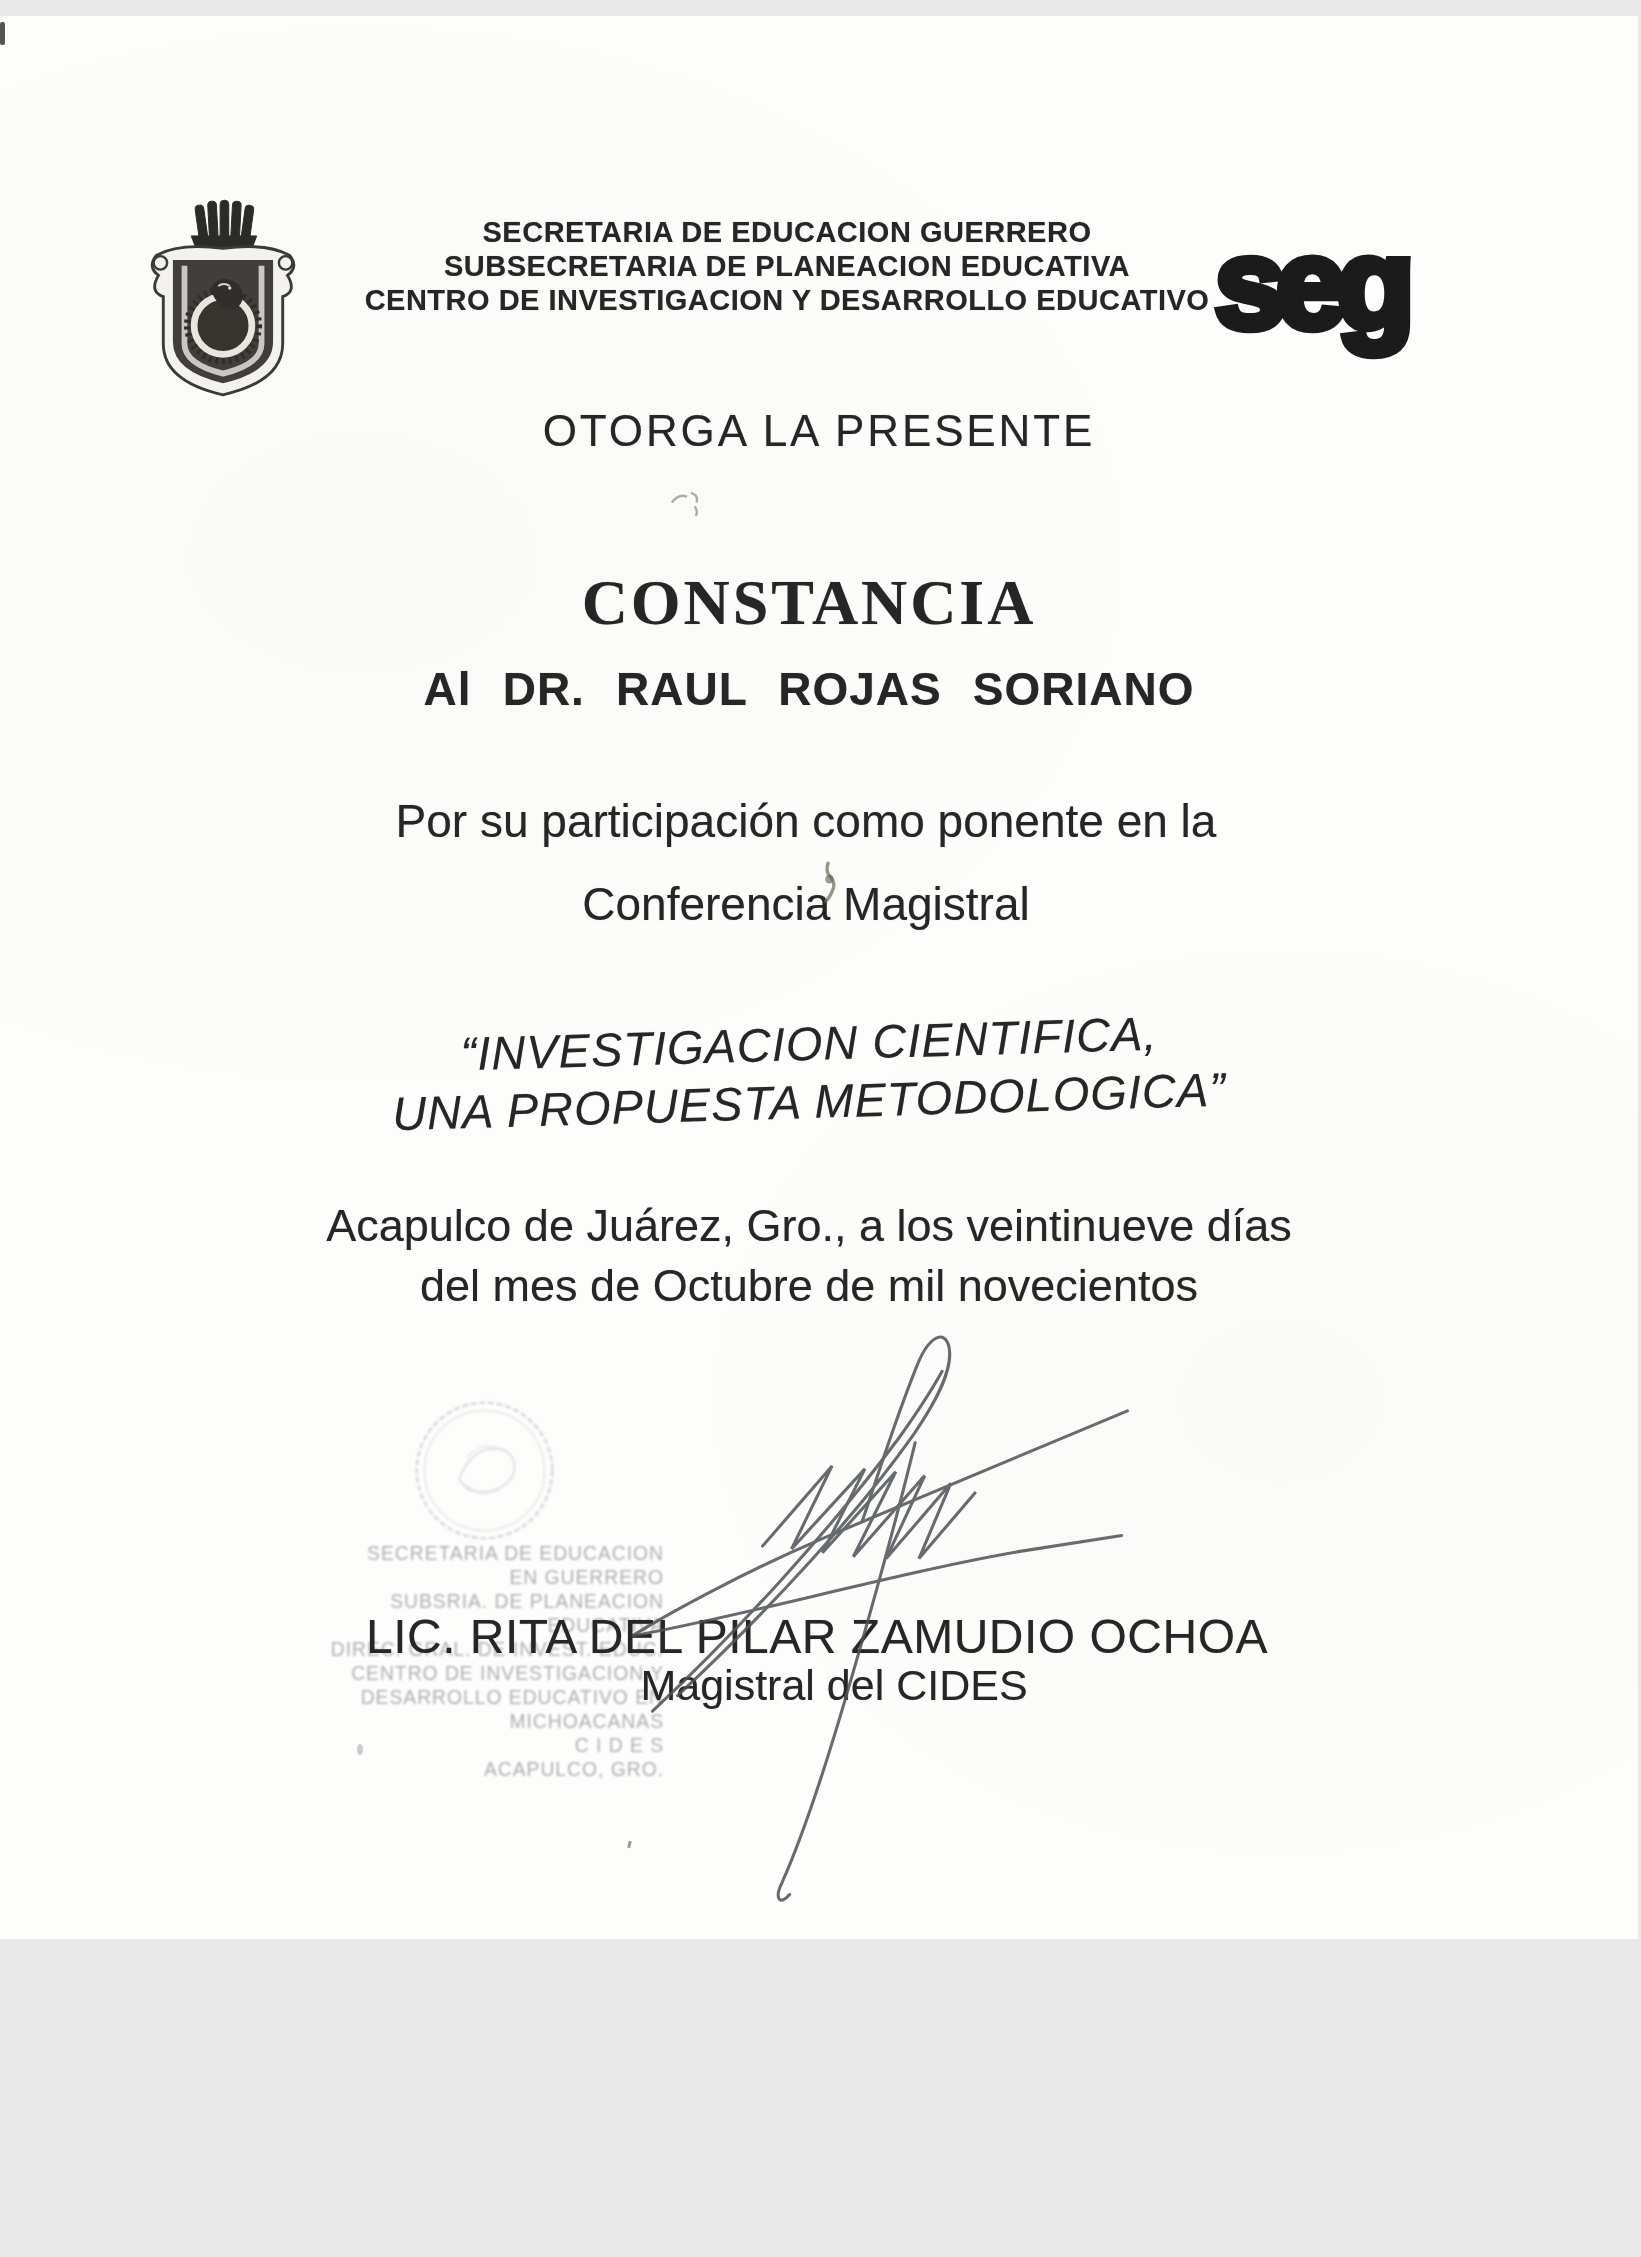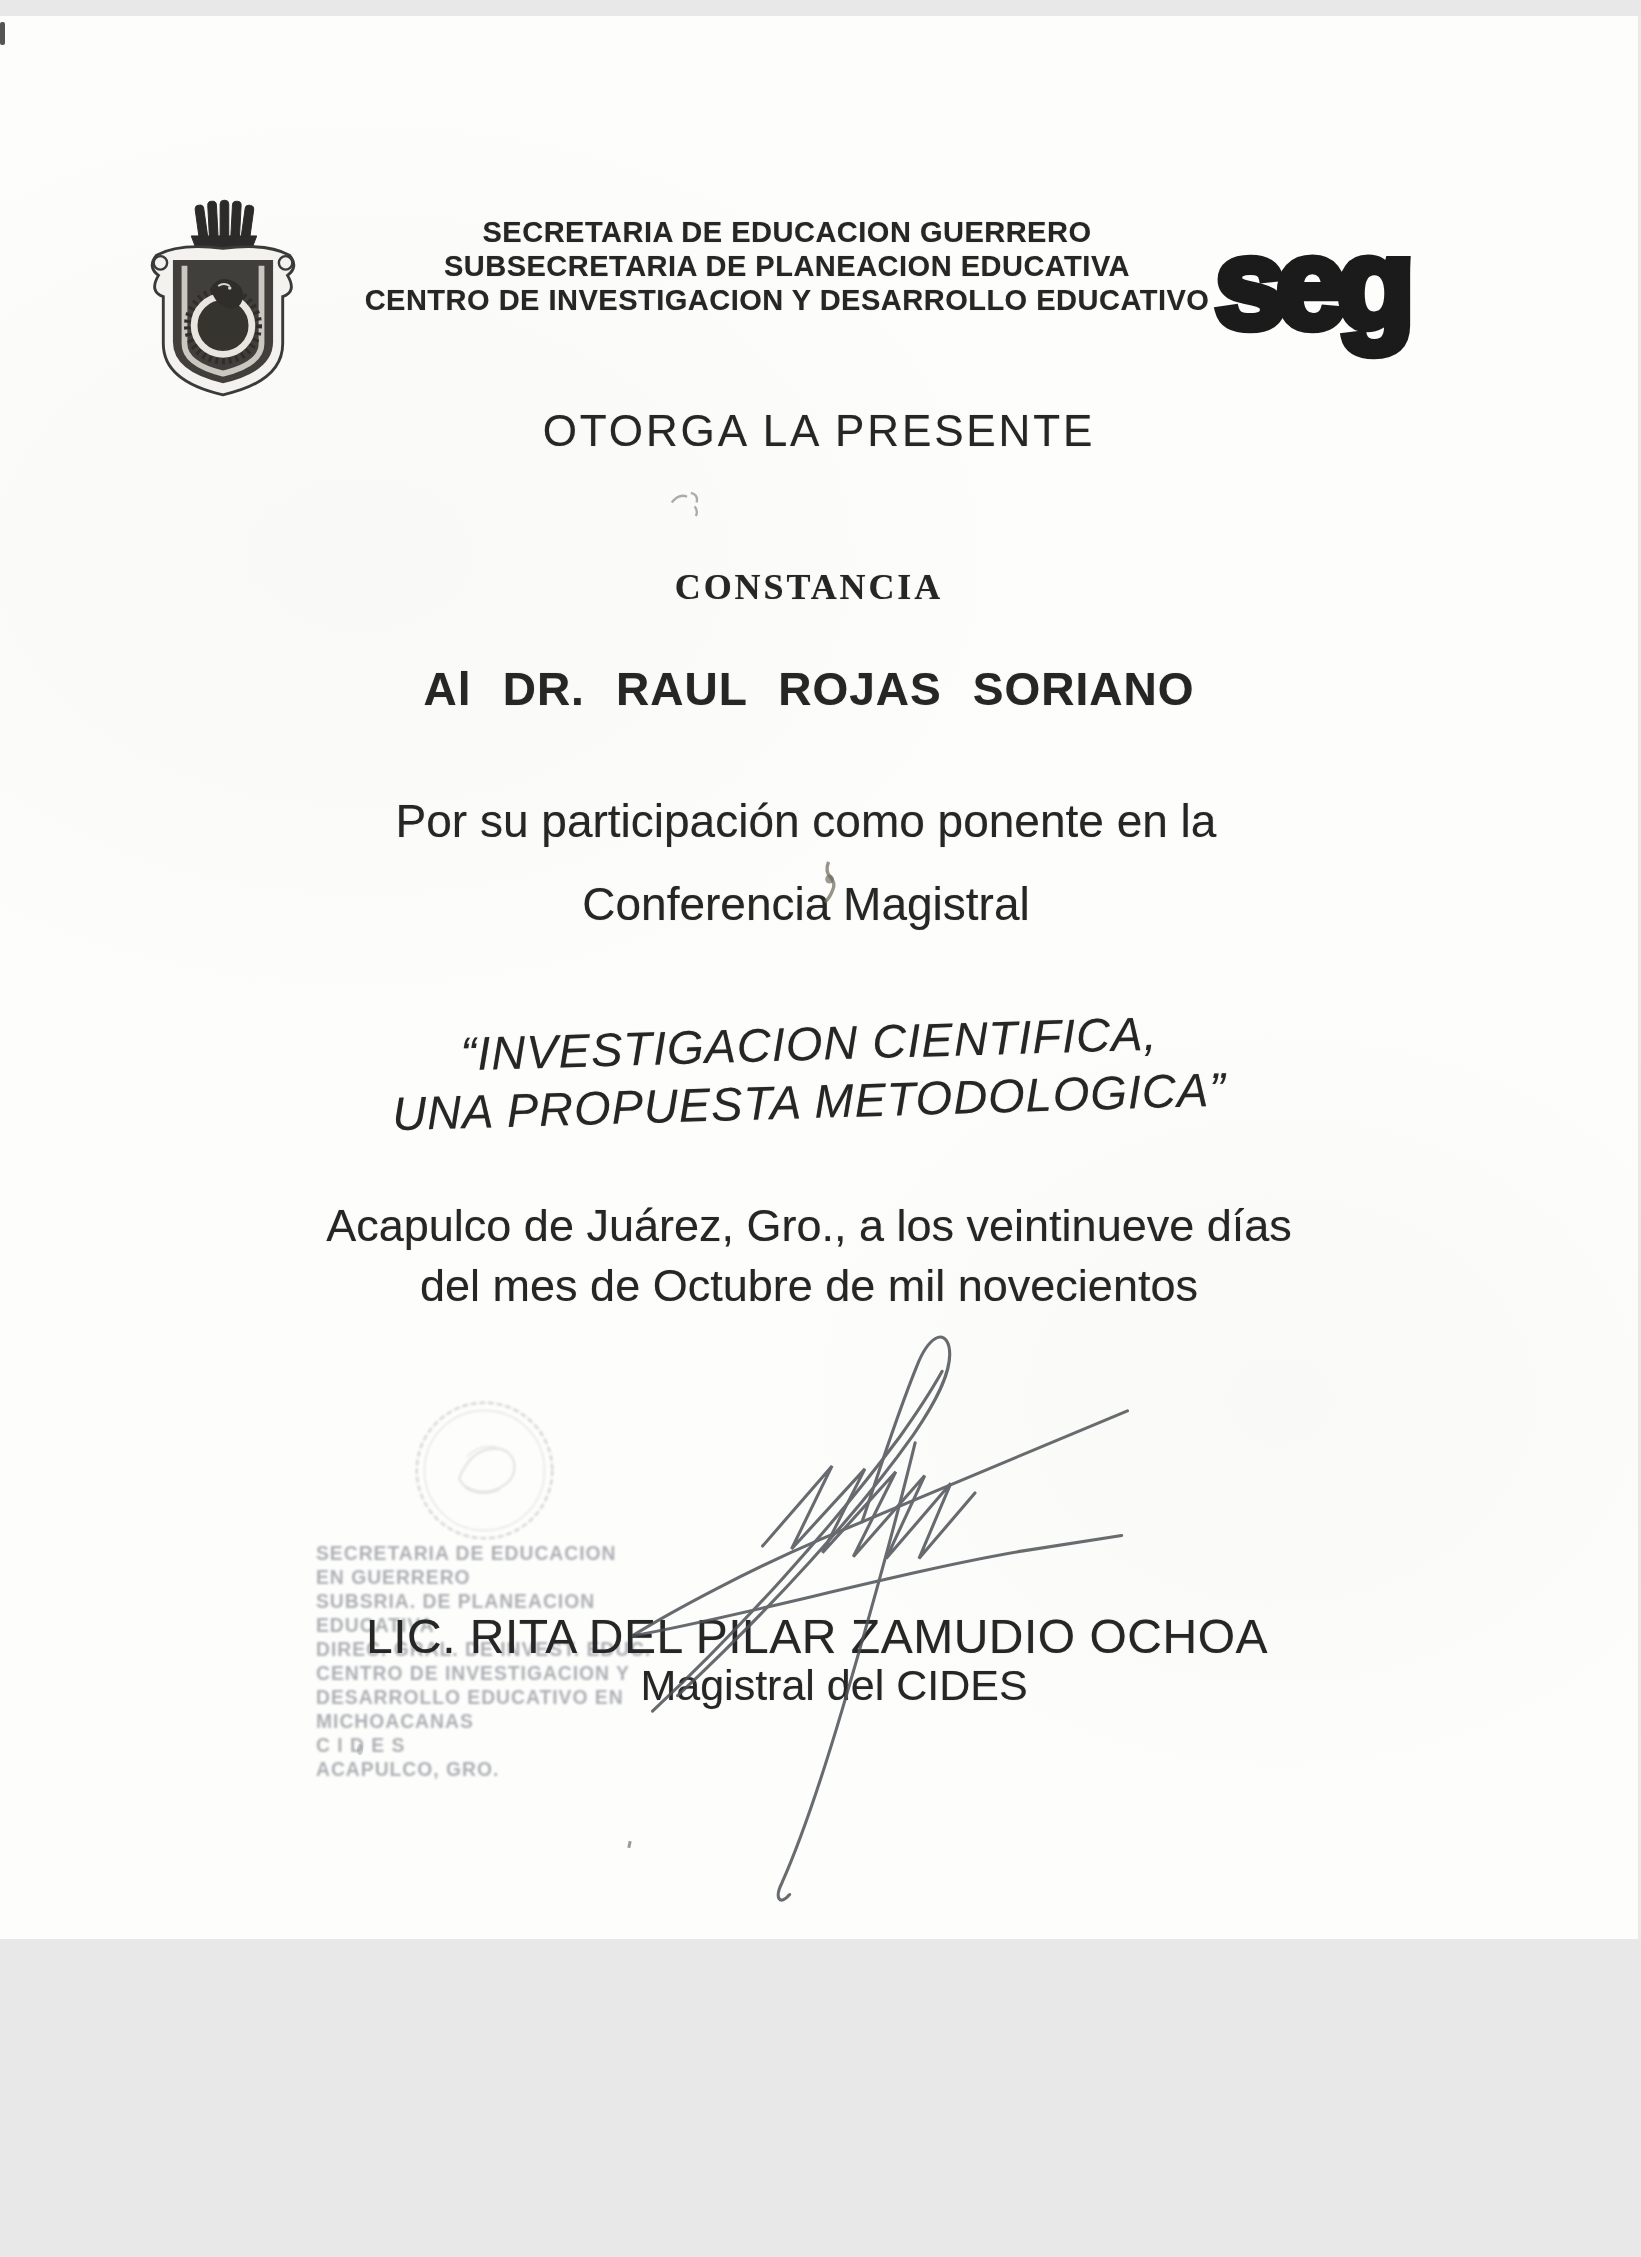--- a/index.html
+++ b/index.html
@@ -21,32 +21,32 @@
     white-space:nowrap;
     text-align:center;
     text-shadow:0 0 1px rgba(25,25,25,.35);
   }
   .org{
     font-size:29px;line-height:34px;font-weight:bold;letter-spacing:0.5px;
   }
   .grant{font-size:44px;letter-spacing:2.9px;}
   .doc-title{
     font-family:"Liberation Serif", serif;
-    font-weight:bold;font-size:36px;letter-spacing:2.9px;
+    font-weight:bold;font-size:64px;letter-spacing:2.9px;
   }
   .recipient{font-size:46px;font-weight:bold;word-spacing:17.4px;letter-spacing:1px;}
   .reason{font-size:46px;}
   .quote{font-size:47px;font-style:italic;letter-spacing:1px;}
   .bodytext{font-size:45px;line-height:60px;}
   .sig-name{font-size:48px;letter-spacing:0.5px;}
   .sig-title{font-size:43px;}
   .stamp{
     position:absolute;left:490px;top:1526px;transform:translateX(-50%);
-    width:348px;text-align:left;
-    font-size:19.3px;line-height:24px;font-weight:bold;letter-spacing:1px;
+    width:348px;text-align:right;
+    font-size:19.3px;line-height:24px;font-weight:normal;letter-spacing:1px;
     color:#a6a9af;
     filter:blur(0.8px);
     opacity:.92;
     text-shadow:none;
   }
   .overlay{position:absolute;left:0;top:0;pointer-events:none;}
   .artifact{position:absolute;}
 </style>
 </head>
 <body>

